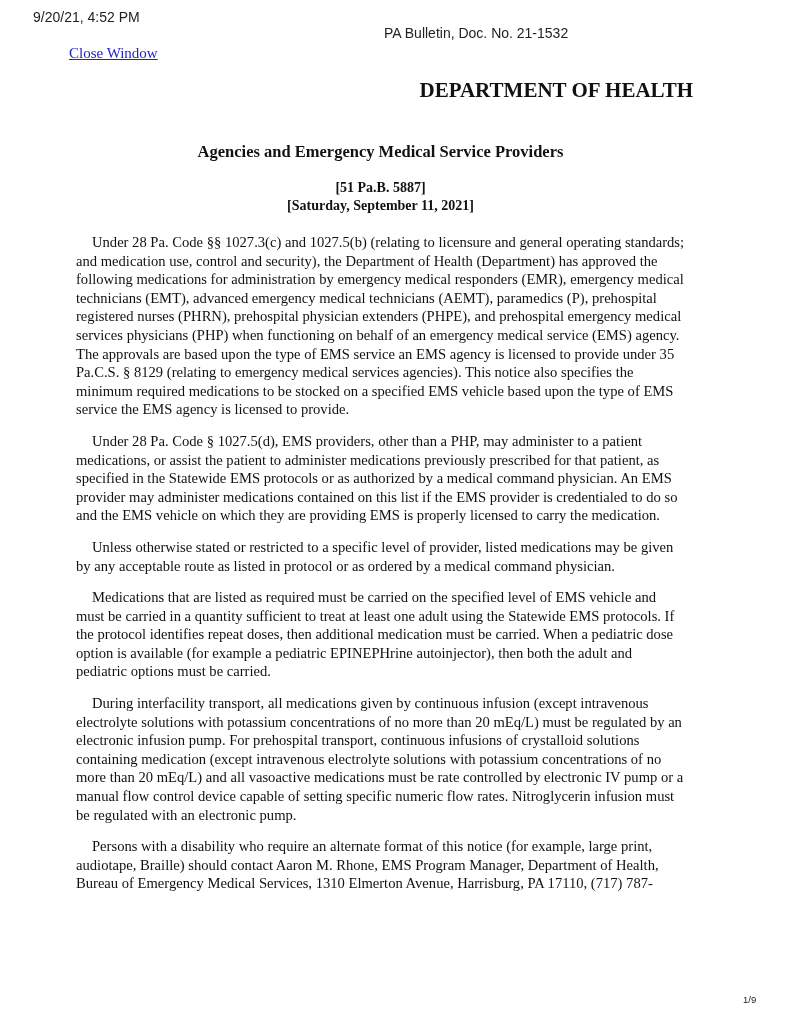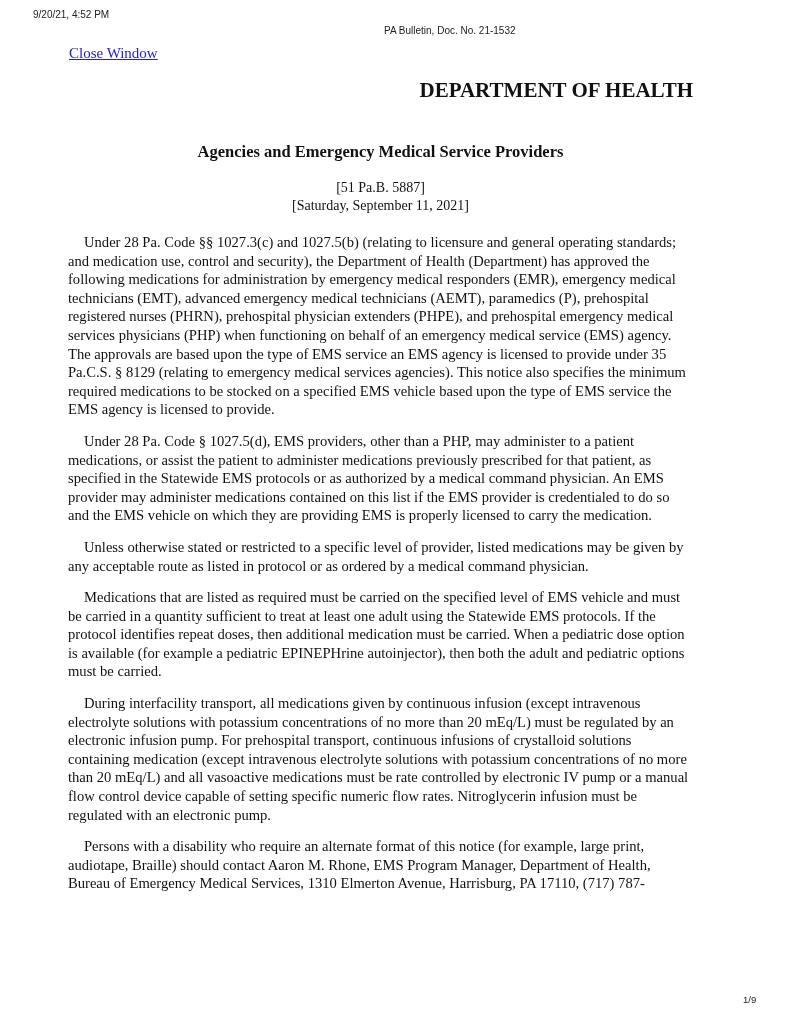--- a/index.html
+++ b/index.html
@@ -14,21 +14,21 @@
     overflow: hidden;
     color: #111111;
   }
   .print-header {
     position: absolute;
     top: 9px;
     left: 0;
     width: 791px;
     height: 14px;
     font-family: "Liberation Sans", sans-serif;
-    font-size: 10px;
+    font-size: 14px;
     color: #222;
   }
   .print-header .date {
     position: absolute;
     left: 33px;
     top: 0;
   }
   .print-header .doc-title {
     position: absolute;
     left: 384px;
@@ -78,25 +78,25 @@
     margin: 17px 0 0 0;
     text-align: center;
     font-size: 16.5px;
     font-weight: bold;
     line-height: 21px;
   }
   .citation {
     margin: 17px 0 0 0;
     text-align: center;
     font-size: 14px;
-    font-weight: normal;
+    font-weight: bold;
     line-height: 18px;
   }
   .body-para {
-    margin: 0;
+    margin: 8px;
     text-indent: 16px;
     font-size: 14.6px;
     line-height: 18.6px;
     text-align: left;
   }
   .body-para.first {
     margin-top: 18px;
   }
   .body-para + .body-para {
     margin-top: 13px;

